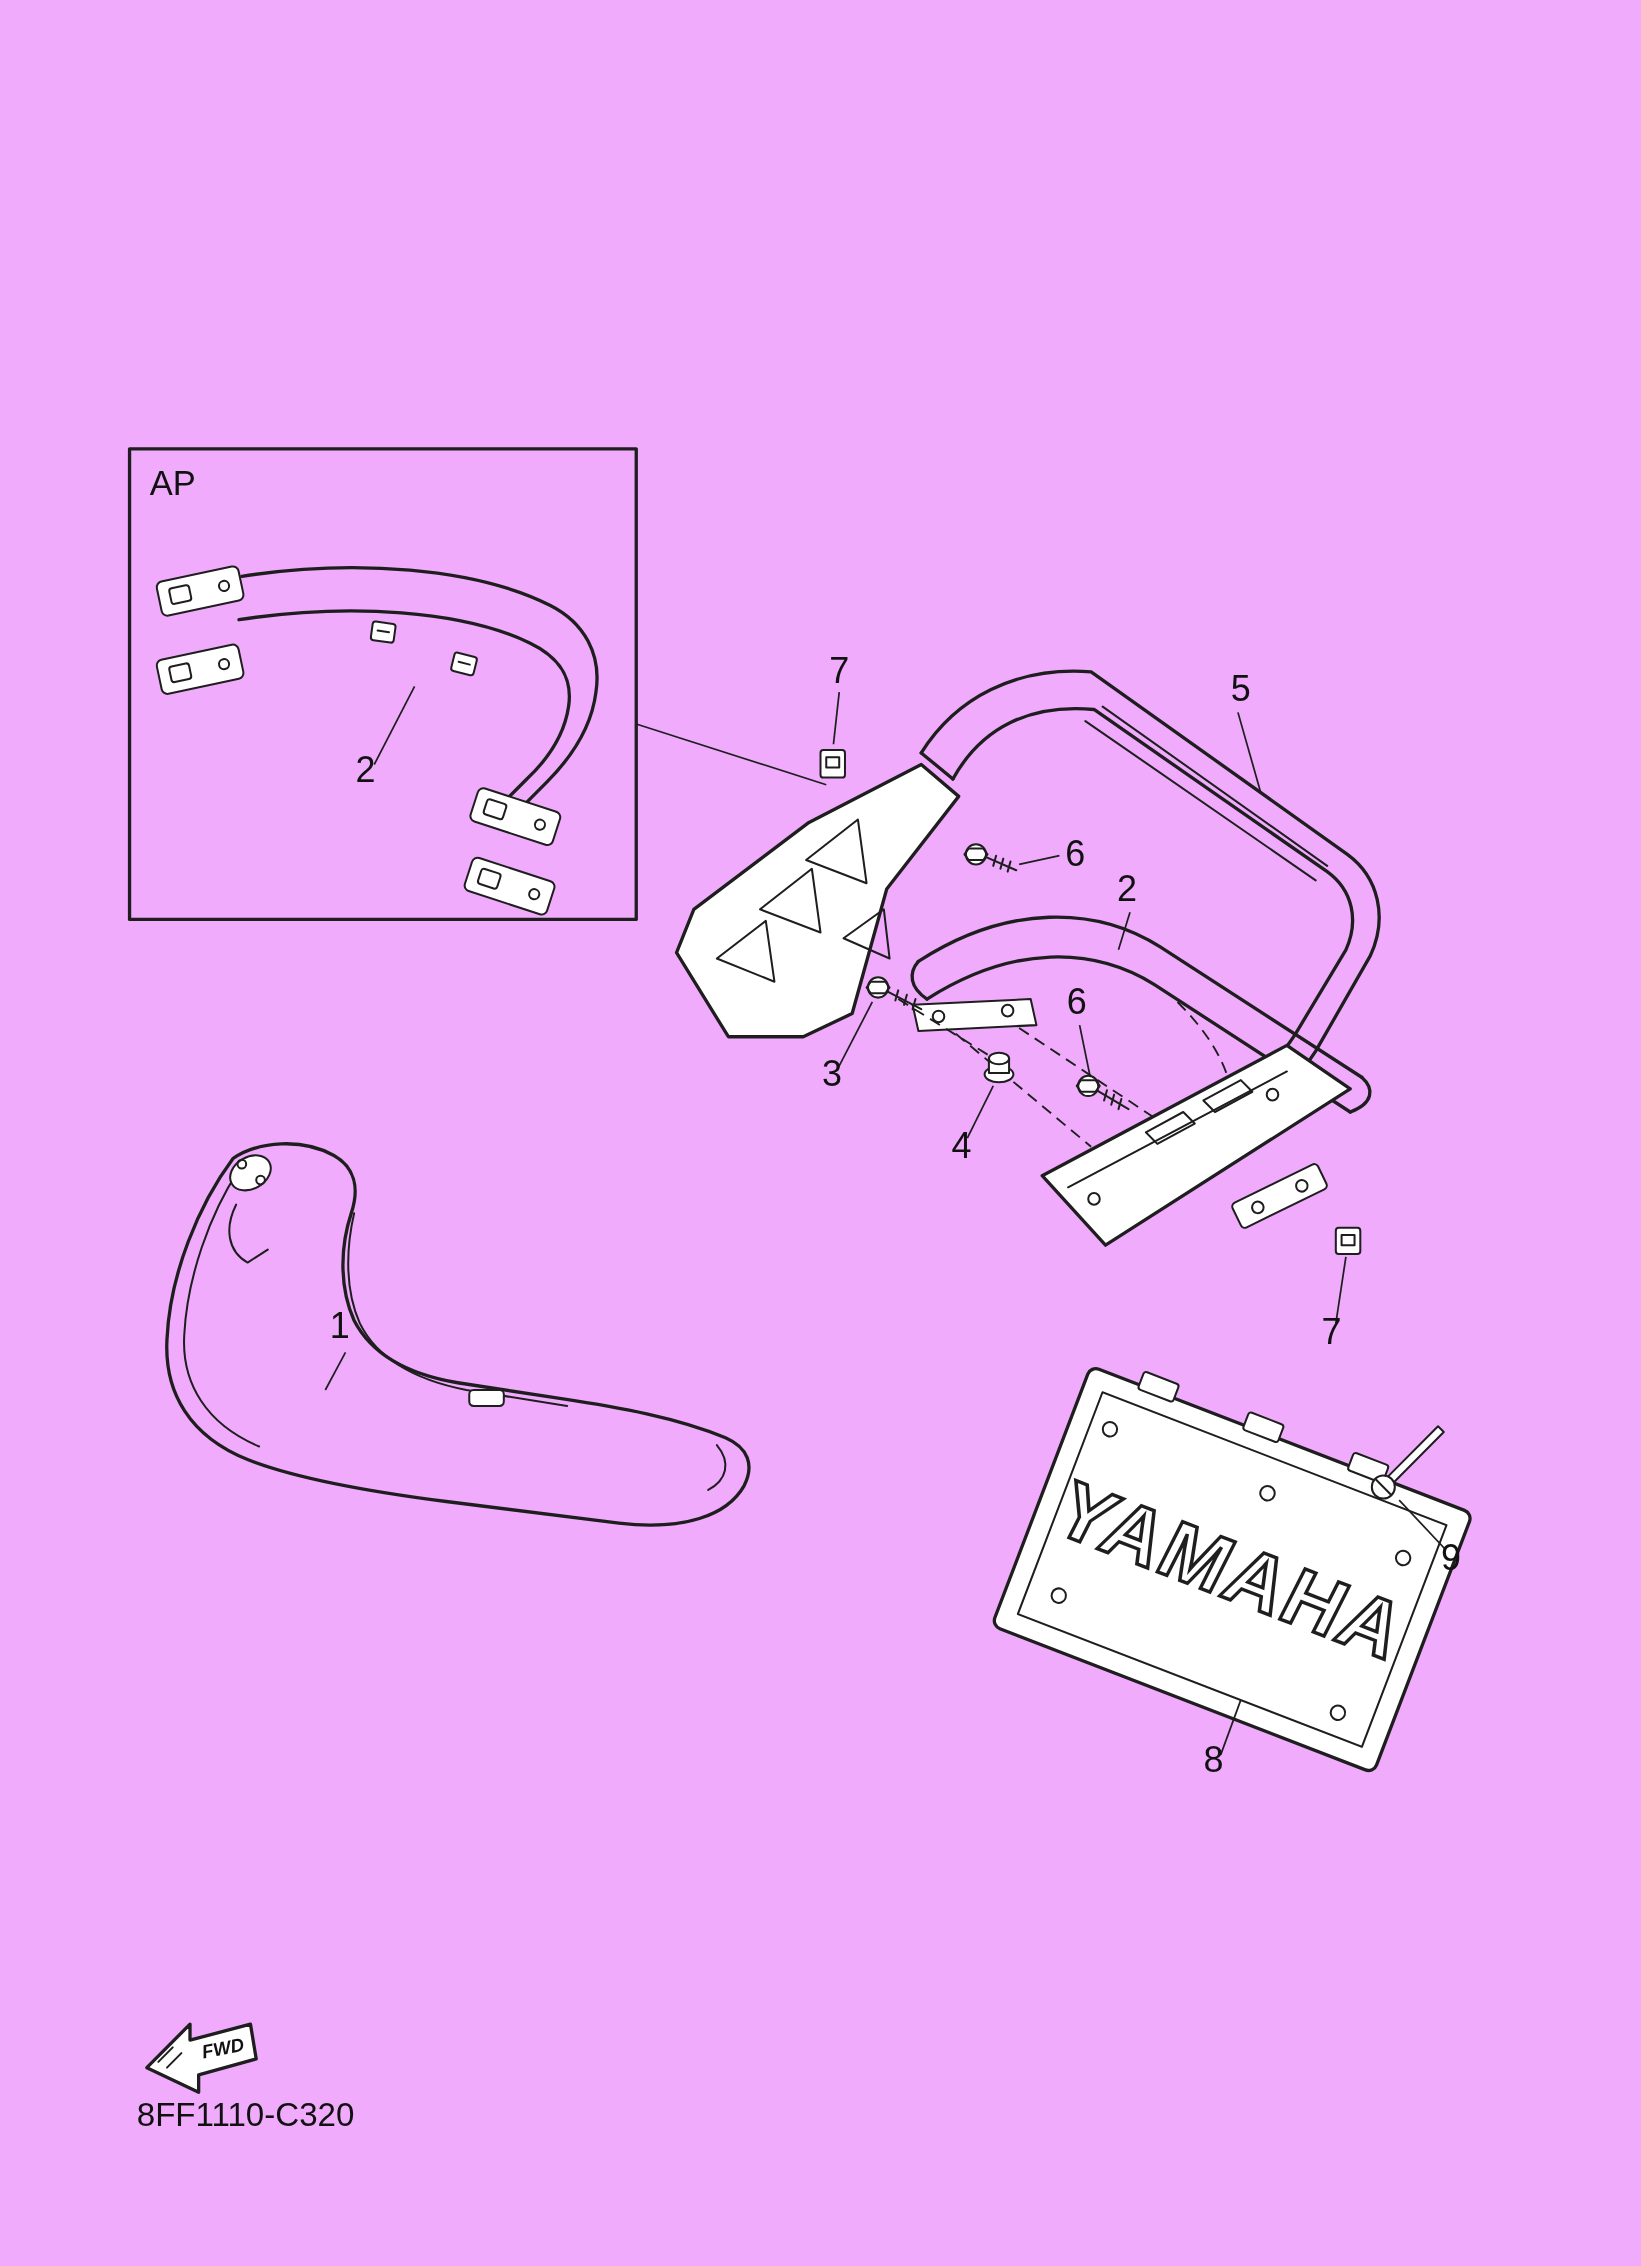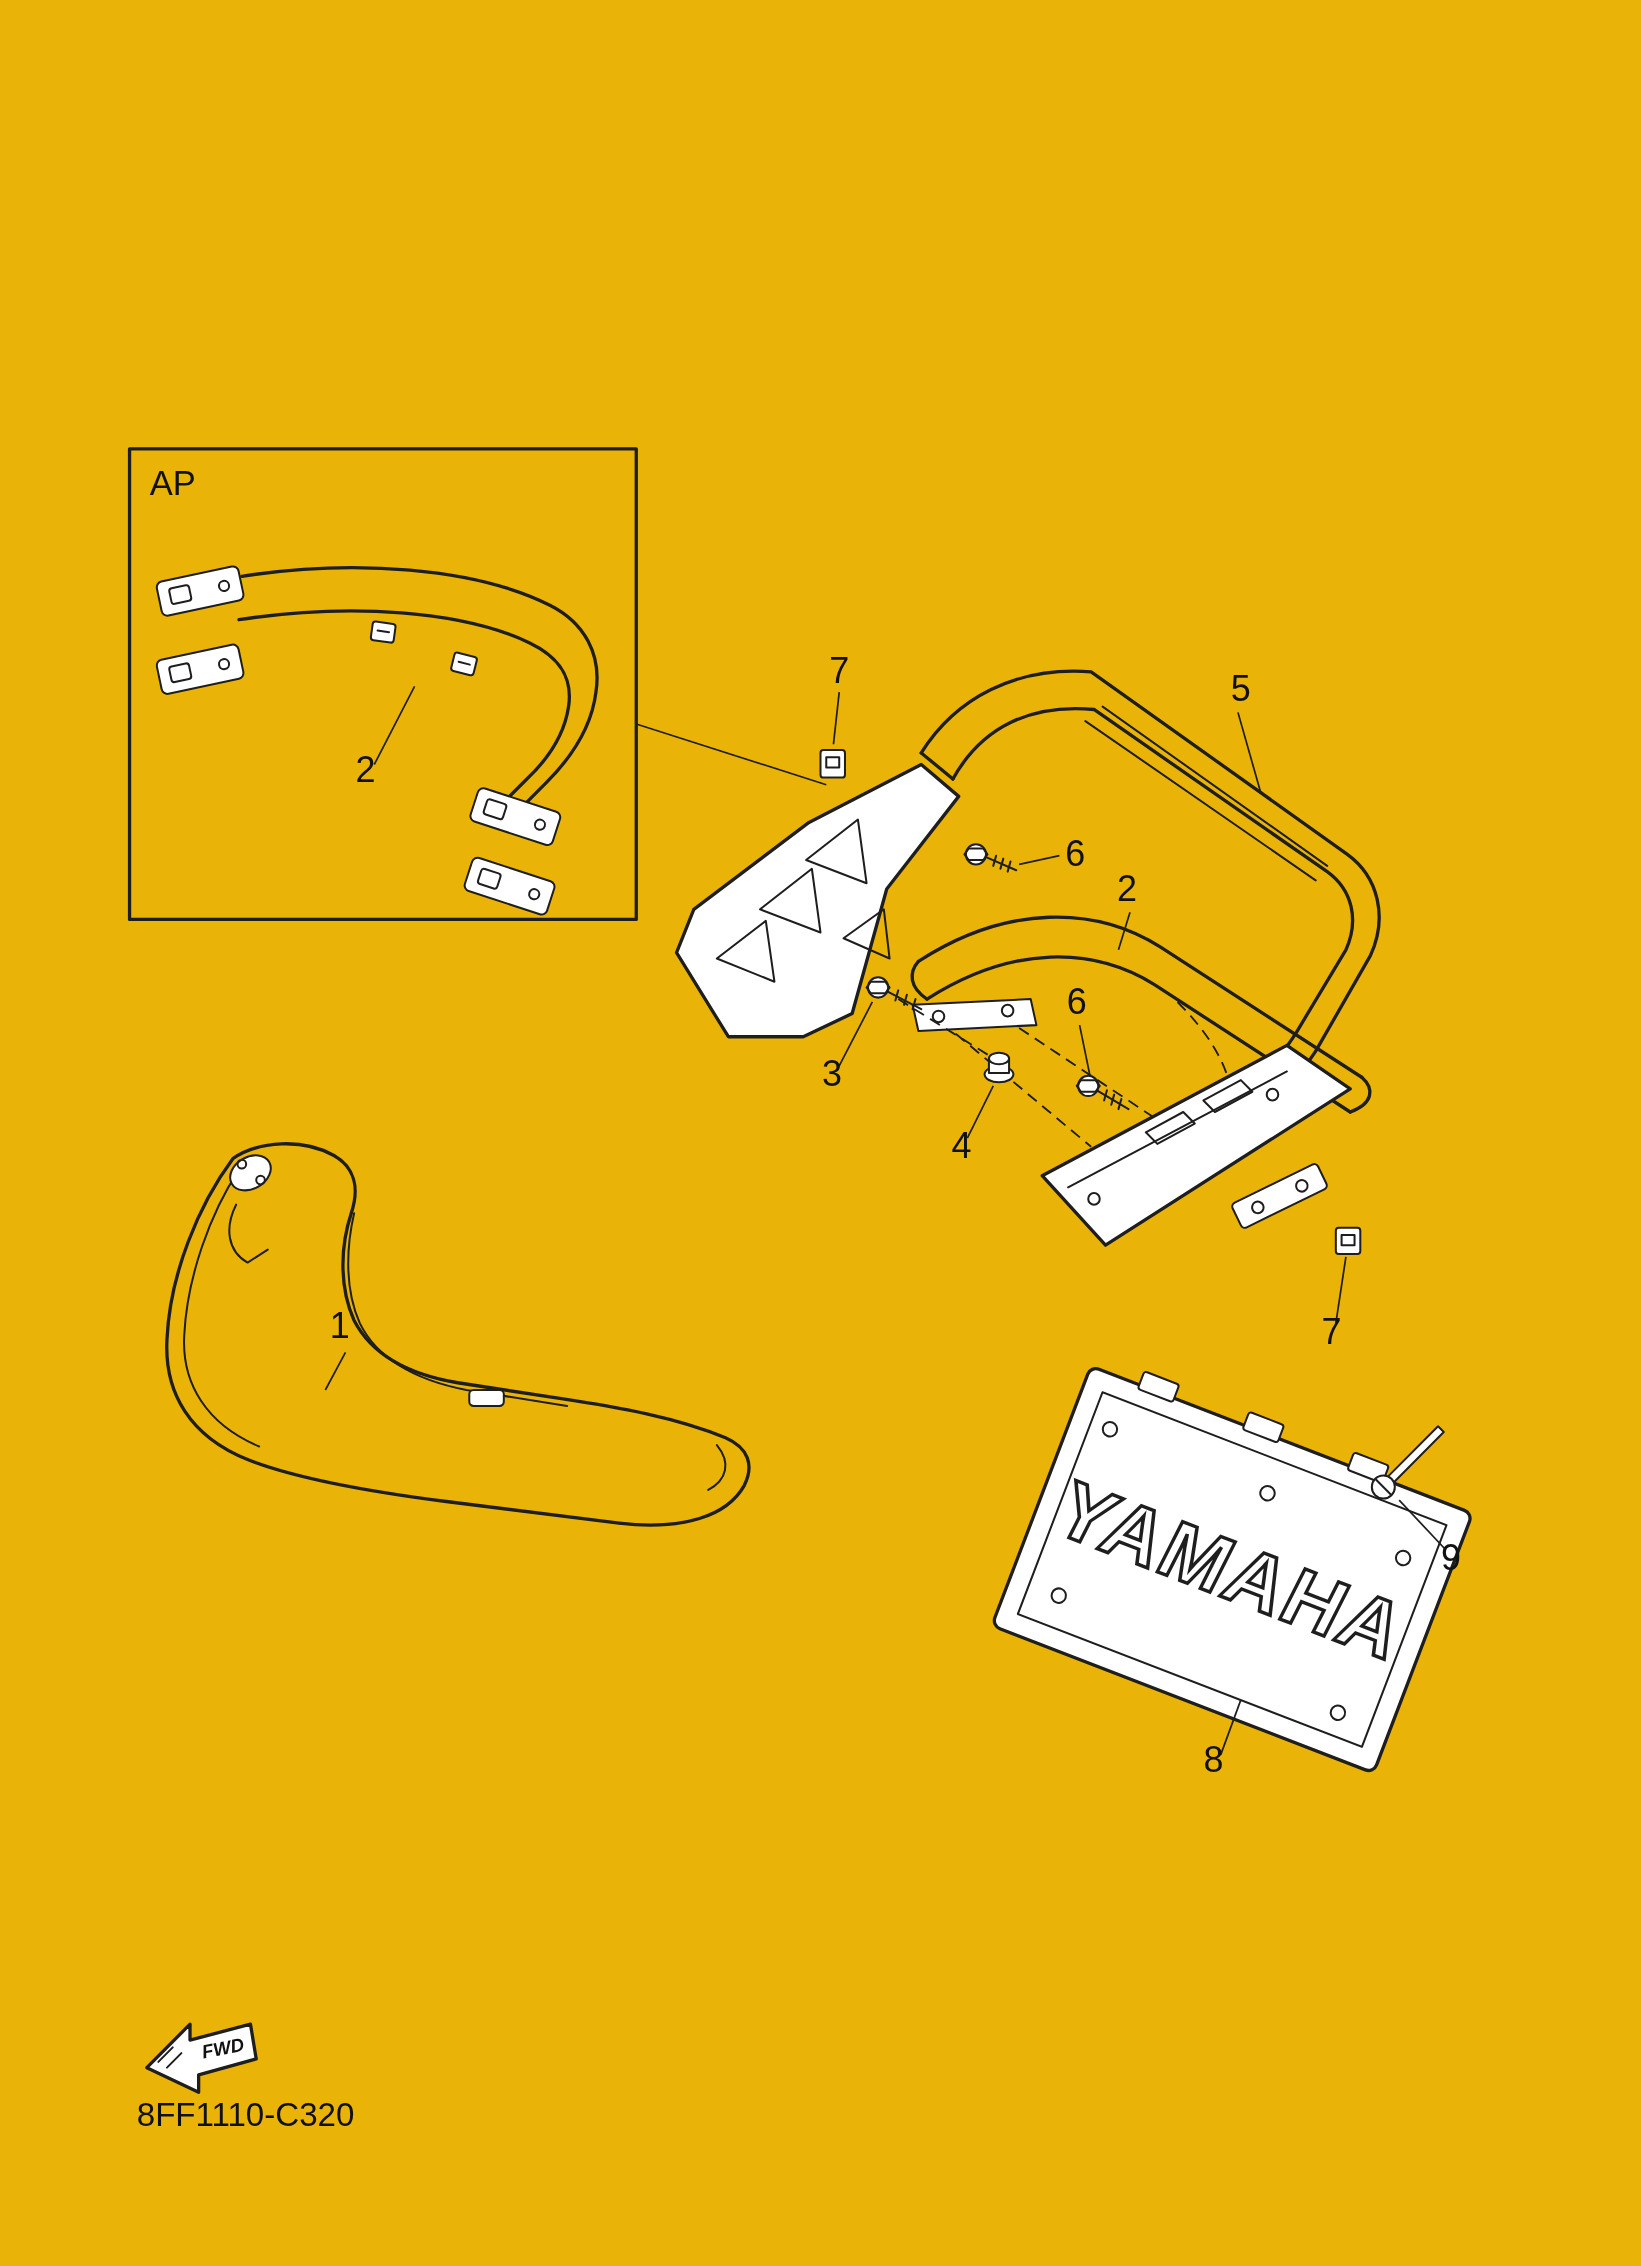--- a/index.html
+++ b/index.html
@@ -1,16 +1,16 @@
 <!DOCTYPE html>
 <html><head>
 <meta charset="utf-8">
 <style>
   html,body{margin:0;padding:0;background:#ffffff;}
-  .page{width:1641px;height:2266px;background:#eab308;position:relative;overflow:hidden;
+  .page{width:1641px;height:2266px;background:#f0abfc;position:relative;overflow:hidden;
         font-family:"Liberation Sans",sans-serif;}
   .page svg{position:absolute;left:0;top:0;width:100%;height:100%;}
   .outline{fill:none;stroke:#1e1e1e;stroke-width:2.3;stroke-linecap:round;stroke-linejoin:round;}
   .fillwhite{fill:#ffffff;stroke:#1e1e1e;stroke-width:2.3;stroke-linejoin:round;}
   .thin{fill:none;stroke:#1e1e1e;stroke-width:1.4;stroke-linecap:round;stroke-linejoin:round;}
   .thinfill{fill:#ffffff;stroke:#1e1e1e;stroke-width:1.4;stroke-linejoin:round;}
   .leader{fill:none;stroke:#1e1e1e;stroke-width:1.2;}
   .dashed{fill:none;stroke:#1e1e1e;stroke-width:1.3;stroke-dasharray:8 5;}
   .callout{font-size:25px;fill:#111;text-anchor:middle;font-family:"Liberation Sans",sans-serif;}
   .ap{font-size:24px;fill:#111;font-family:"Liberation Sans",sans-serif;}

